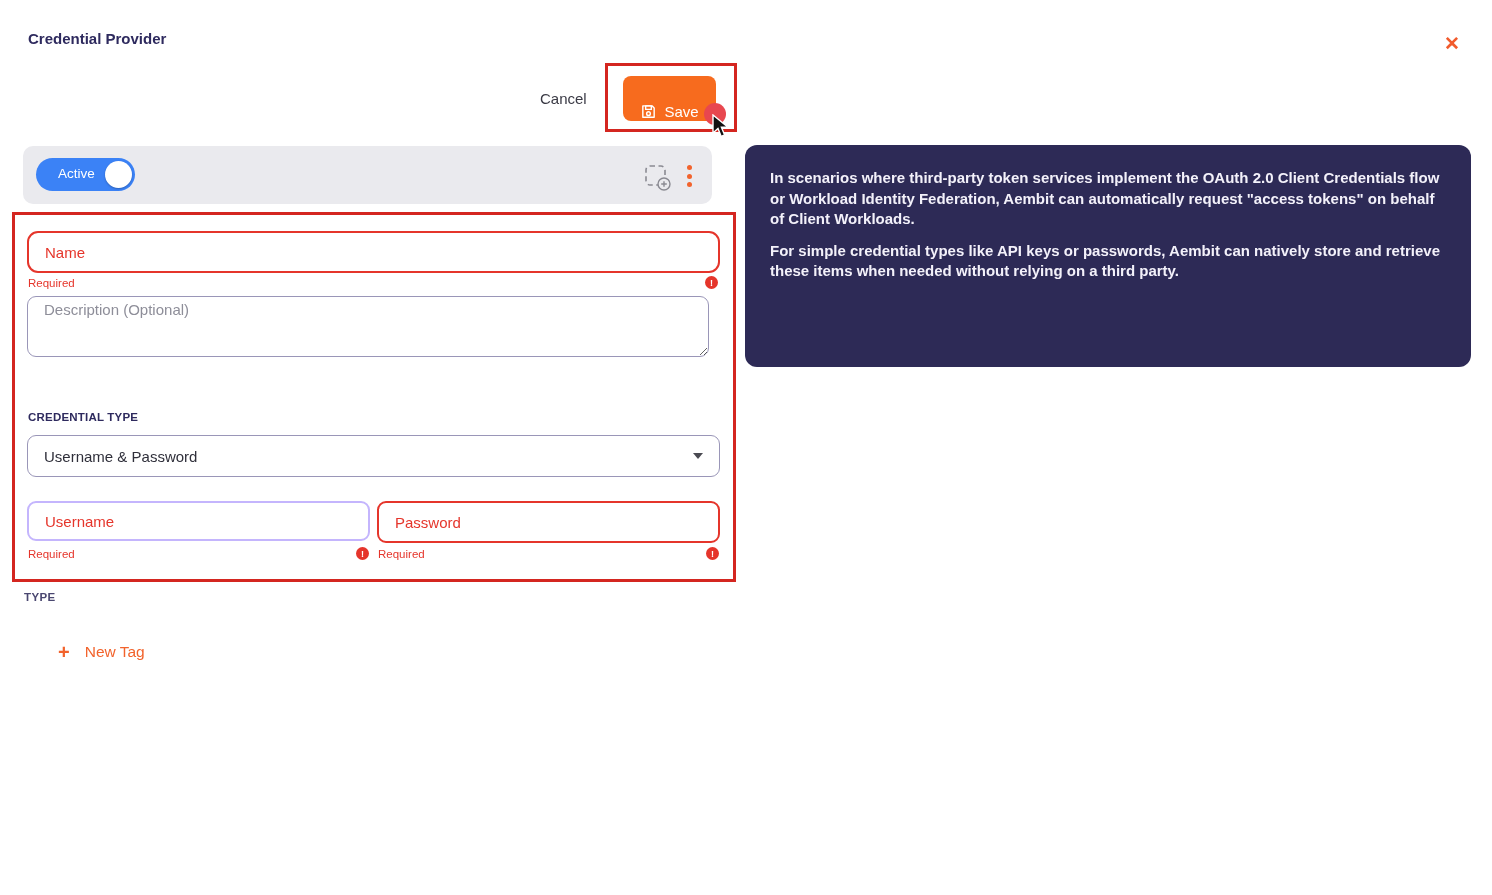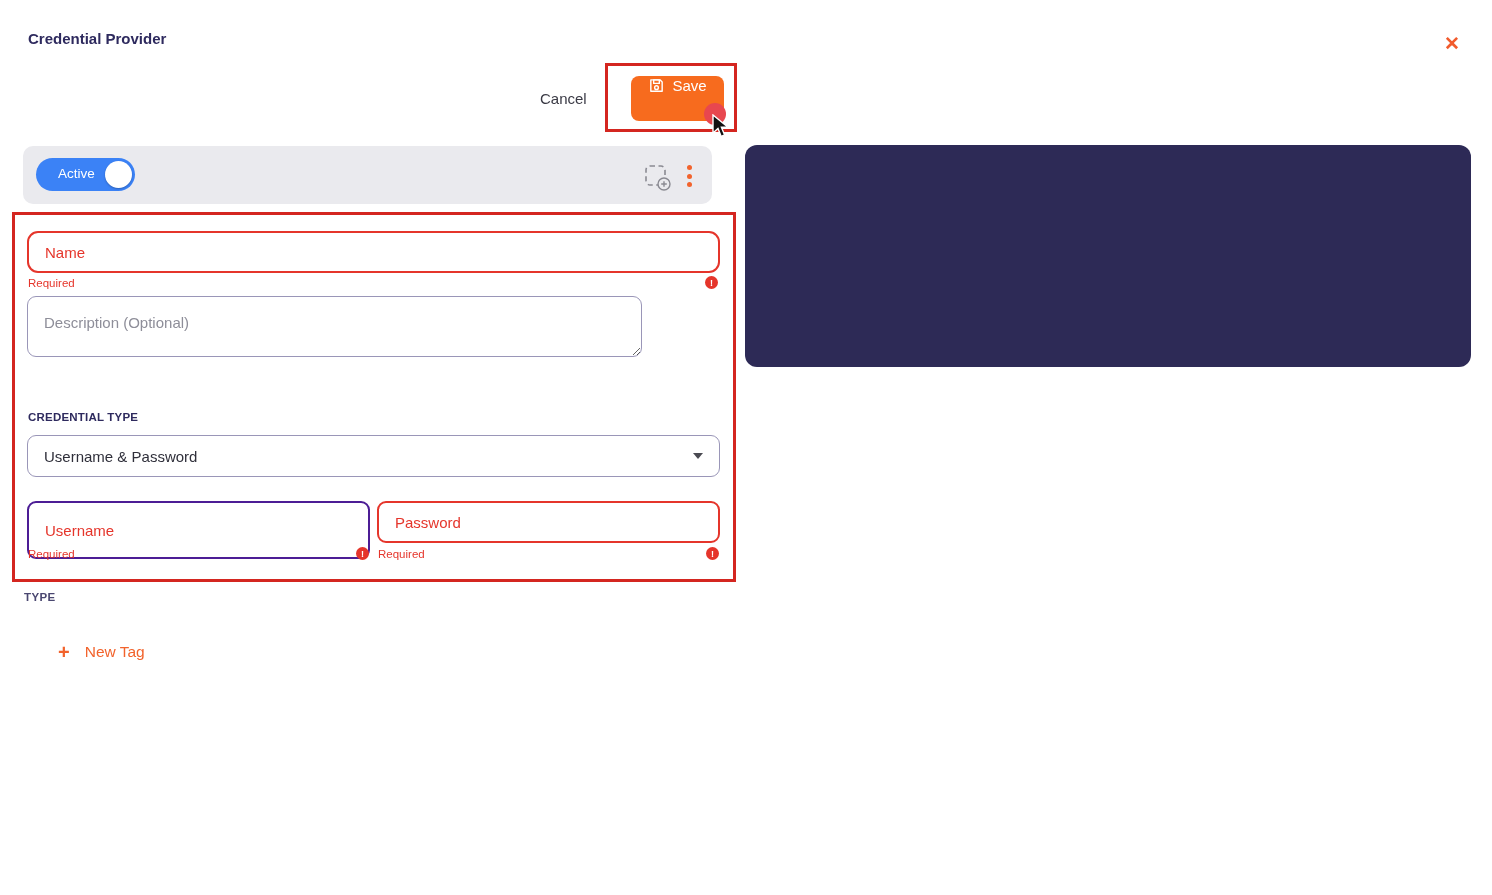--- a/index.html
+++ b/index.html
@@ -15,21 +15,21 @@
   
   .page-title { left:28px; top:30px; font-size:15px; font-weight:700; color:#2e2a5e; }
   .close-x { left:1444px; top:32px; font-size:19px; font-weight:700; color:#f15b2d; cursor:pointer; }
 
   .cancel-btn { left:540px; top:90px; font-size:15px; color:#3a3a45; cursor:pointer; }
   .save-annotation { left:605px; top:63px; width:132px; height:69px; border:3px solid #d42620; }
   .save-btn {
     left:623px; top:76px; width:93px; height:45px;
     background:#f76b1e; border:none; border-radius:8px;
     color:#ffffff; font-size:15px; font-family:inherit;
-    display:flex; align-items:flex-start; justify-content:center; gap:7px; cursor:pointer;margin-left:8px;
+    display:flex; align-items:flex-end; justify-content:center; gap:7px; cursor:pointer;
   }
   .click-dot { left:704px; top:103px; width:22px; height:22px; border-radius:50%; background:#e8474f; }
   .cursor-icon { left:711px; top:114px; }
 
   
   .status-bar { left:23px; top:146px; width:689px; height:58px; background:#eaeaee; border-radius:10px; }
   .toggle { left:36px; top:158px; width:99px; height:33px; background:#3b82f6; border-radius:17px; cursor:pointer; }
   .toggle-label { position:absolute; left:22px; top:8px; color:#ffffff; font-size:13.5px; }
   .toggle-knob { position:absolute; right:3px; top:3px; width:27px; height:27px; background:#ffffff; border-radius:50%; box-shadow:0 1px 2px rgba(0,0,0,.25); }
   .rs-icon { left:644px; top:162px; }
@@ -47,35 +47,35 @@
     border:2px solid #e5352b; border-radius:11px; padding:0 16px; color:#e5352b;
   }
   .name-input::placeholder, .red-ph::placeholder { color:#e5352b; opacity:1; }
   .req-row { display:flex; justify-content:space-between; align-items:center; color:#e5352b; font-size:11.5px; }
   .req-row-name { left:28px; top:276px; width:690px; }
   .bang {
     width:13px; height:13px; border-radius:50%; background:#e5352b; color:#fff;
     font-size:9px; font-weight:700; display:flex; align-items:center; justify-content:center;
   }
   .desc-area {
-    left:27px; top:296px; width:615px; height:61px;
-    border:1.5px solid #9a96b8; border-radius:9px; padding:17px 16px; color:#3a3a45; resize:both;
+    left:27px; top:296px; width:682px; height:61px;
+    border:1.5px solid #9a96b8; border-radius:9px; padding:4px 16px; color:#3a3a45; resize:both;
   }
   .desc-area::placeholder { color:#8e8e99; opacity:1; }
   .cred-type-label { left:28px; top:411px; font-size:11.5px; font-weight:600; color:#2e2a5e; letter-spacing:.2px; }
   .select-box {
     left:27px; top:435px; width:693px; height:42px;
     border:1.5px solid #9a96b8; border-radius:9px; background:#fff;
     display:flex; align-items:center; justify-content:space-between; padding:8px 16px; cursor:pointer;
   }
   .select-value { font-size:15px; color:#2f2f3a; }
   .select-caret { width:0; height:0; border-left:5px solid transparent; border-right:5px solid transparent; border-top:6px solid #4a4a52; }
   .user-input {
-    left:27px; top:501px; width:343px; height:58px;
-    border:2px solid #4c1d95; border-radius:9px; padding:0 16px; color:#e5352b;
+    left:27px; top:501px; width:343px; height:40px;
+    border:2px solid #c4b5fd; border-radius:9px; padding:0 16px; color:#e5352b;
   }
   .pass-input {
     left:377px; top:501px; width:343px; height:42px;
     border:2px solid #e5352b; border-radius:9px; padding:0 16px; color:#e5352b;
   }
   .req-row-user { left:28px; top:547px; width:341px; }
   .req-row-pass { left:378px; top:547px; width:341px; }
 
   
   .tags-label { left:24px; top:591px; font-size:11.5px; font-weight:700; color:#4a4770; letter-spacing:.4px; }
@@ -163,13 +163,15 @@
   <span class="bang">!</span>
 </div>
 
 <div class="abs tags-label">TYPE</div>
 <div class="abs new-tag">
   <span class="plus">+</span>
   <span class="lbl">New Tag</span>
 </div>
 
 <div class="abs info-panel">
+  <p>In scenarios where third-party token services implement the OAuth 2.0 Client Credentials flow or Workload Identity Federation, Aembit can automatically request "access tokens" on behalf of Client Workloads.</p>
+  <p>For simple credential types like API keys or passwords, Aembit can natively store and retrieve these items when needed without relying on a third party.</p>
 </div>
 
 </body></html>

